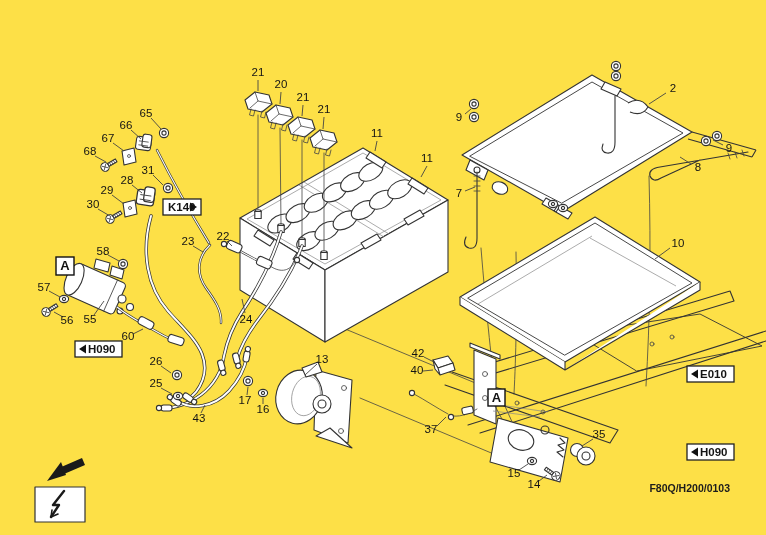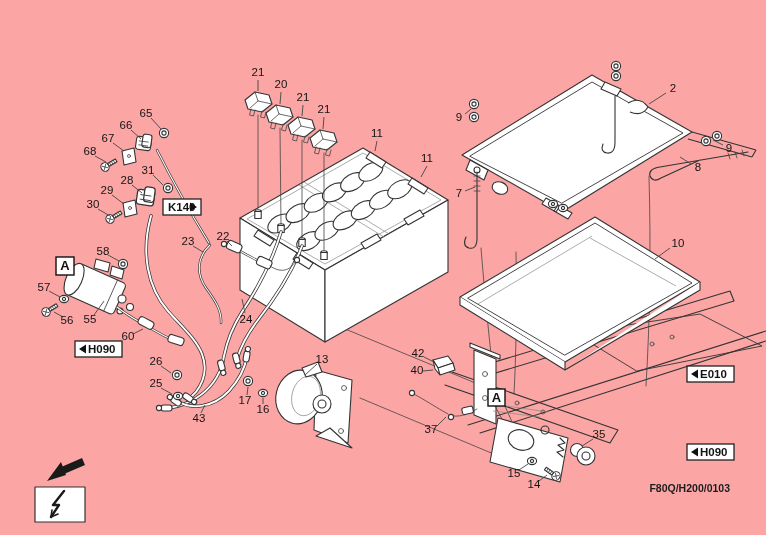--- a/index.html
+++ b/index.html
@@ -1,16 +1,16 @@
 <!DOCTYPE html>
 <html><head>
 <meta charset="utf-8">
 <style>
   html,body{margin:0;padding:0;background:#fff;}
-  .stage{position:relative;width:766px;height:535px;background:#fca5a5;overflow:hidden;}
+  .stage{position:relative;width:766px;height:535px;background:#fde047;overflow:hidden;}
   svg{display:block;}
   svg text{font-family:"Liberation Sans","DejaVu Sans",sans-serif;}
   .ln{fill:none;stroke:#333;stroke-width:1.1;stroke-linejoin:round;stroke-linecap:round;}
   .fw{fill:#fff;stroke:#333;stroke-width:1.1;stroke-linejoin:round;}
   .thin{fill:none;stroke:#444;stroke-width:.8;stroke-linecap:round;}
   .lt{fill:none;stroke:#888;stroke-width:.7;}
   .cblo{fill:none;stroke:#333;stroke-width:3.4;stroke-linecap:round;}
   .cbli{fill:none;stroke:#fff;stroke-width:1.9;stroke-linecap:round;}
   .wro{fill:none;stroke:#333;stroke-width:2.4;stroke-linecap:round;}
   .wri{fill:none;stroke:#fff;stroke-width:1.1;stroke-linecap:round;}

